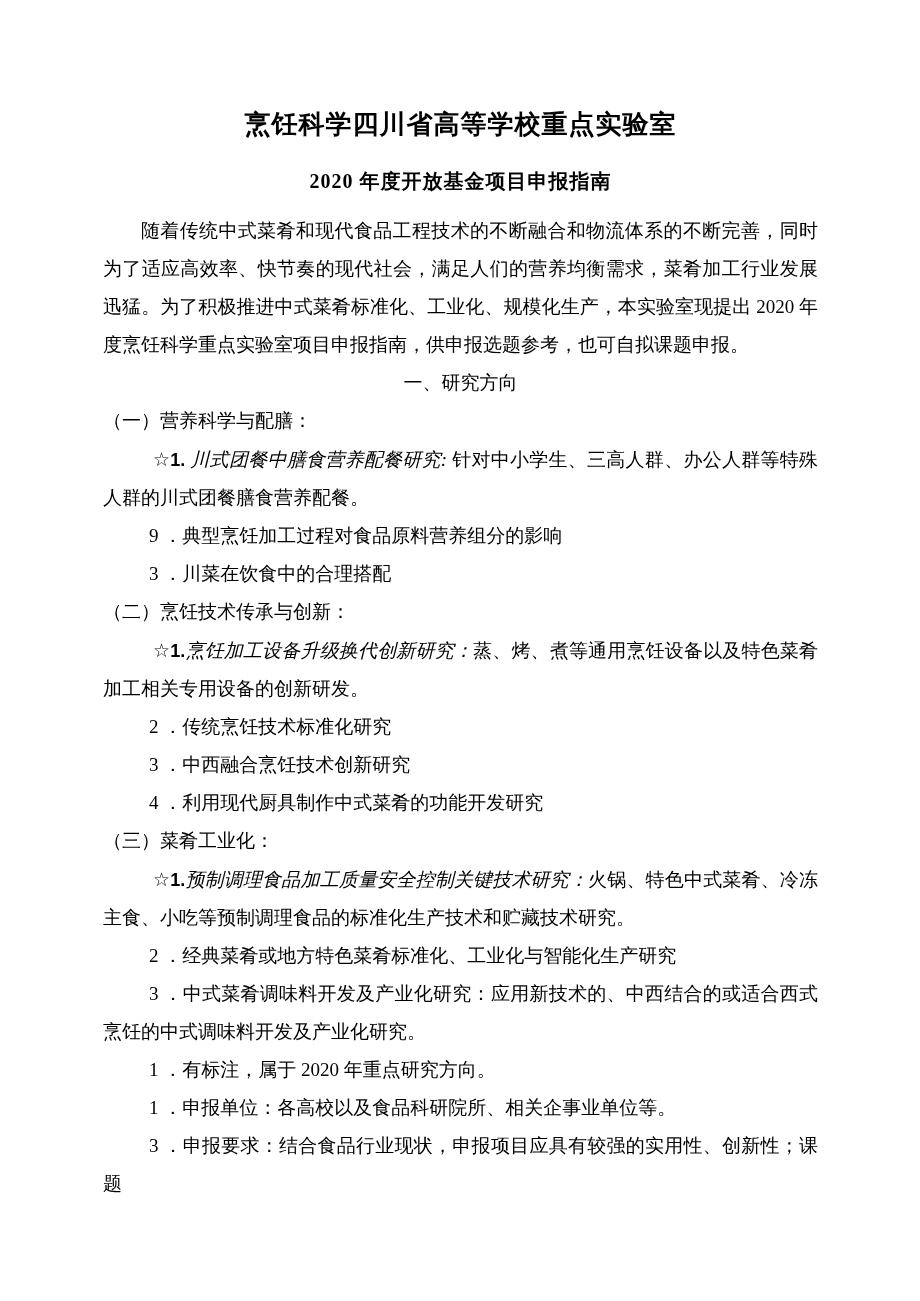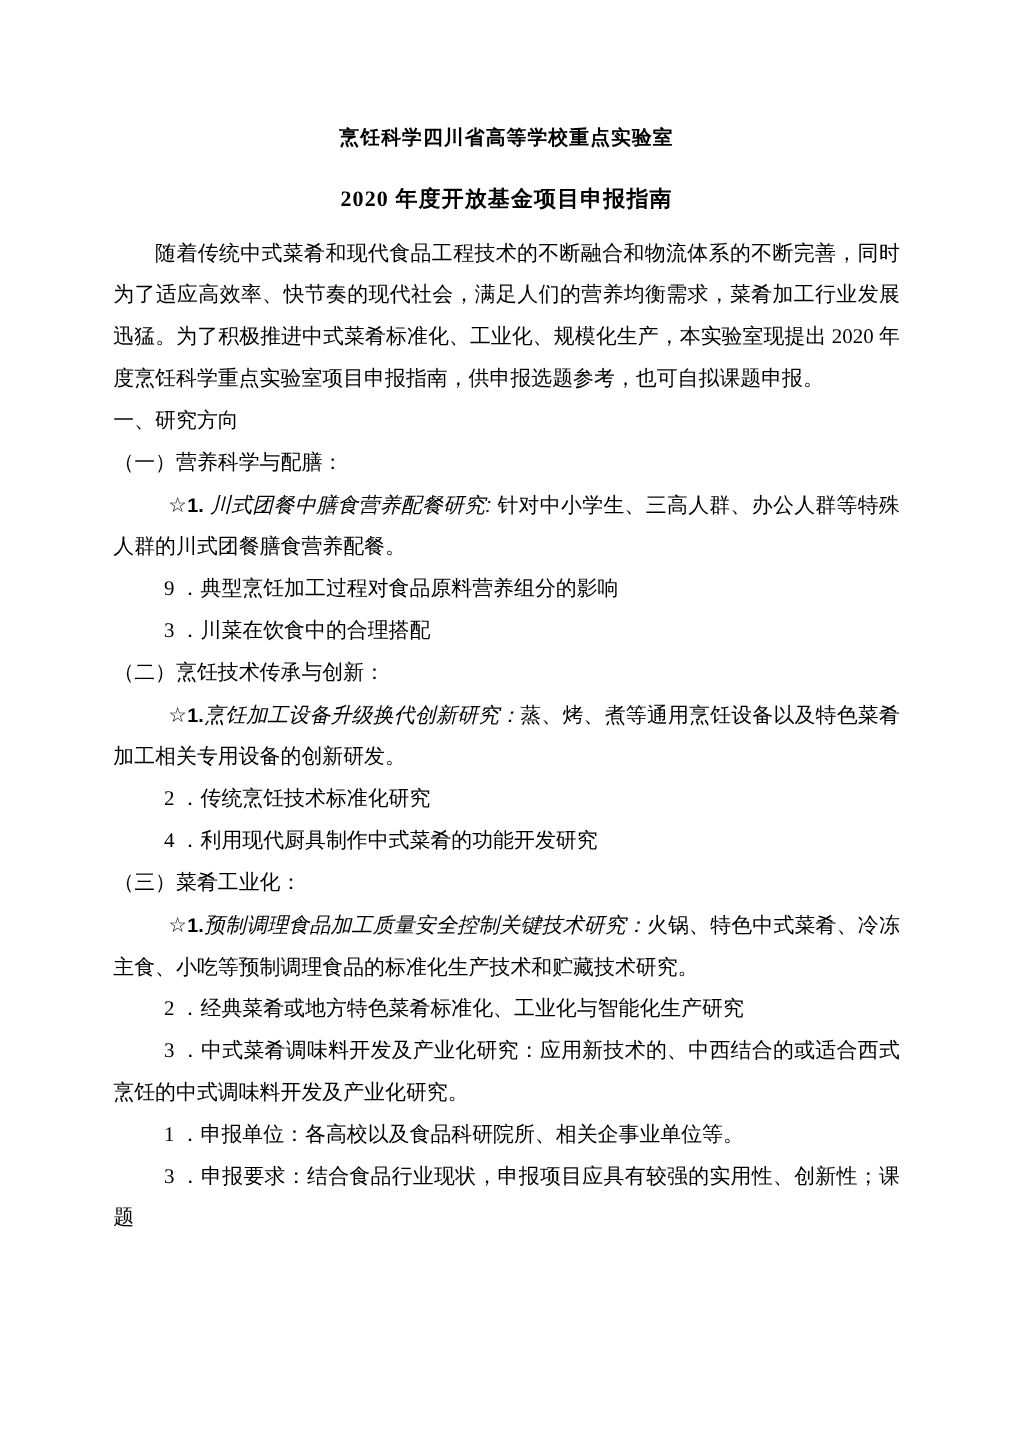--- a/index.html
+++ b/index.html
@@ -17,21 +17,21 @@
     overflow: hidden;
   }
   .content {
     position: absolute;
     left: 103px;
     top: 0;
     width: 715px;
   }
   .title1 {
     margin: 110px 0 0 0;
-    font-size: 18px;
+    font-size: 26px;
     line-height: 30px;
     font-weight: bold;
     text-align: center;
     letter-spacing: 1px;
   }
   .title2 {
     margin: 26px 0 0 0;
     font-size: 20px;
     line-height: 30px;
     font-weight: bold;
@@ -42,37 +42,37 @@
     margin-top: 16px;
     font-size: 19px;
     line-height: 38px;
     text-align: justify;
   }
   .docbody p {
     margin: 0;
     padding: 0;
   }
   .para  { text-indent: 38px; }
-  .h-sec { text-indent: 0; text-align: left; }
+  .h-sec { text-indent: 0; text-align: center; }
   .h-sub { text-indent: 0; text-align: left; }
   .star  { text-indent: 50px; }
   .item  { text-indent: 46px; }
   .item-single { text-align: left; }
   .star .star-glyph {
     font-weight: normal;
     font-family: "DejaVu Sans", sans-serif;
   }
   .star .star-num {
     font-weight: bold;
     font-family: "Liberation Sans", "DejaVu Sans", sans-serif;
     font-size: 18px;
   }
   .star .kai {
     font-style: italic;
-    font-family: Liberation Sans, sans-serif;
+    font-family: Liberation Serif, serif;
   }
 </style>
 </head>
 <body>
 
 <div class="page">
   <div class="content">
 
     <h1 class="title1">烹饪科学四川省高等学校重点实验室</h1>
     <h2 class="title2">2020 年度开放基金项目申报指南</h2>
@@ -84,25 +84,27 @@
       <p class="h-sec">一、研究方向</p>
 
       <p class="h-sub">（一）营养科学与配膳：</p>
       <p class="star"><span class="star-glyph">☆</span><span class="star-num">1.</span><span class="kai"> 川式团餐中膳食营养配餐研究: </span><span>针对中小学生、三高人群、办公人群等特殊人群的川式团餐膳食营养配餐。</span></p>
       <p class="item item-single">9 ．典型烹饪加工过程对食品原料营养组分的影响</p>
       <p class="item item-single">3 ．川菜在饮食中的合理搭配</p>
 
       <p class="h-sub">（二）烹饪技术传承与创新：</p>
       <p class="star"><span class="star-glyph">☆</span><span class="star-num">1.</span><span class="kai">烹饪加工设备升级换代创新研究：</span><span>蒸、烤、煮等通用烹饪设备以及特色菜肴加工相关专用设备的创新研发。</span></p>
       <p class="item item-single">2 ．传统烹饪技术标准化研究</p>
+      <p class="item item-single">3 ．中西融合烹饪技术创新研究</p>
       <p class="item item-single">4 ．利用现代厨具制作中式菜肴的功能开发研究</p>
 
       <p class="h-sub">（三）菜肴工业化：</p>
       <p class="star"><span class="star-glyph">☆</span><span class="star-num">1.</span><span class="kai">预制调理食品加工质量安全控制关键技术研究：</span><span>火锅、特色中式菜肴、冷冻主食、小吃等预制调理食品的标准化生产技术和贮藏技术研究。</span></p>
       <p class="item item-single">2 ．经典菜肴或地方特色菜肴标准化、工业化与智能化生产研究</p>
       <p class="item">3 ．中式菜肴调味料开发及产业化研究：应用新技术的、中西结合的或适合西式烹饪的中式调味料开发及产业化研究。</p>
 
+      <p class="item item-single">1 ．有标注，属于 2020 年重点研究方向。</p>
       <p class="item item-single">1 ．申报单位：各高校以及食品科研院所、相关企事业单位等。</p>
       <p class="item">3 ．申报要求：结合食品行业现状，申报项目应具有较强的实用性、创新性；课题</p>
 
     </div>
   </div>
 </div>
 
 </body></html>

